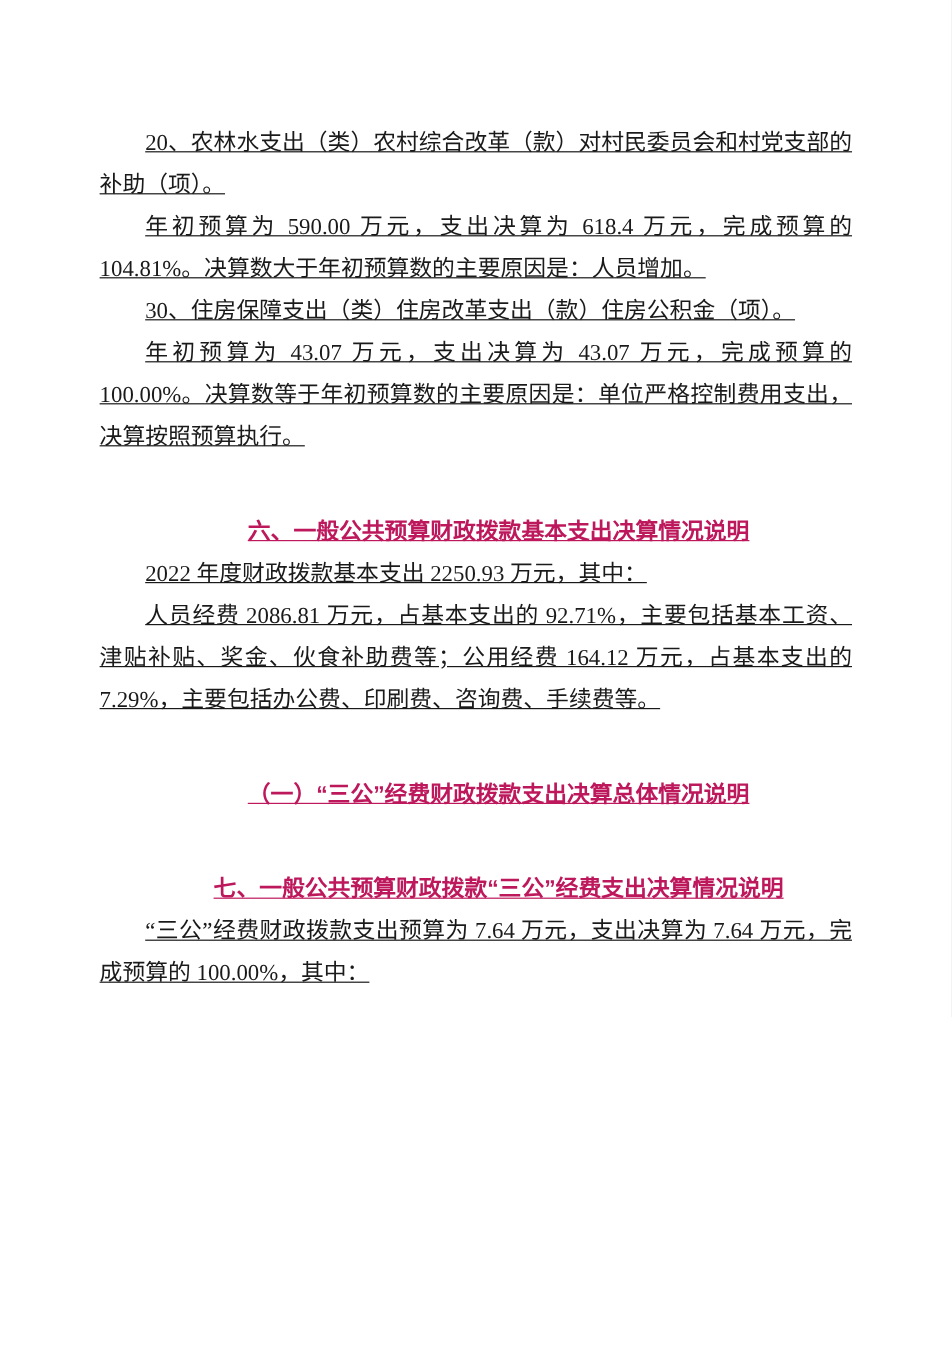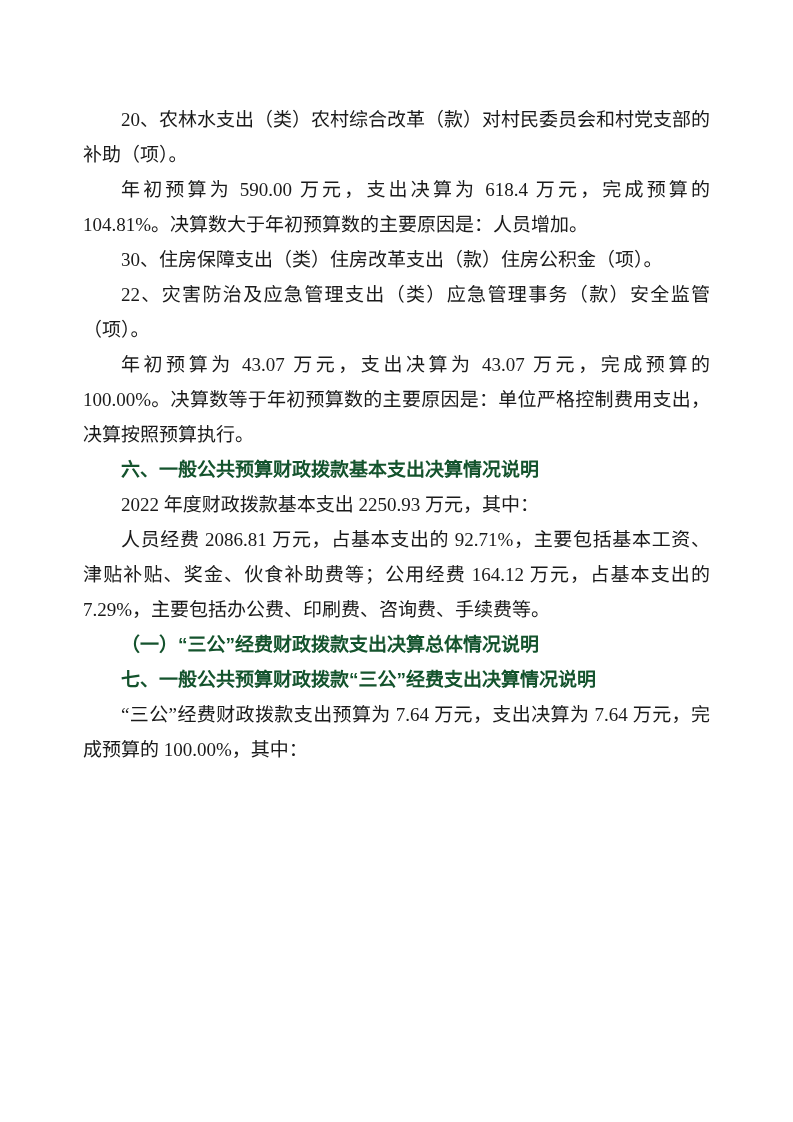--- a/index.html
+++ b/index.html
@@ -24,37 +24,38 @@
     margin: 0;
     padding: 0;
     font-family: "Liberation Serif", "DejaVu Serif", serif;
     font-size: 19px;
     line-height: 35px;
     color: #1a1a1a;
     text-align: justify;
     text-justify: inter-ideograph;
     text-indent: 2em;
     word-break: normal;
+    text-decoration: underline;
   }
   .doc p.heading {
     font-family: "Liberation Sans", "DejaVu Sans", sans-serif;
     font-weight: 700;
-    color: #14532d;
-    text-align: left;
+    color: #be185d;
+    text-align: center;
+    margin-top: 44px;
   }
 </style>
 </head>
 <body>
 
 <div class="page">
   <div class="doc">
     <p class="body">20、农林水支出（类）农村综合改革（款）对村民委员会和村党支部的补助（项）。</p>
     <p class="body">年初预算为 590.00 万元，支出决算为 618.4 万元，完成预算的 104.81%。决算数大于年初预算数的主要原因是：人员增加。</p>
     <p class="body">30、住房保障支出（类）住房改革支出（款）住房公积金（项）。</p>
-    <p class="body">22、灾害防治及应急管理支出（类）应急管理事务（款）安全监管（项）。</p>
     <p class="body">年初预算为 43.07 万元，支出决算为 43.07 万元，完成预算的 100.00%。决算数等于年初预算数的主要原因是：单位严格控制费用支出，决算按照预算执行。</p>
     <p class="heading">六、一般公共预算财政拨款基本支出决算情况说明</p>
     <p class="body">2022 年度财政拨款基本支出 2250.93 万元，其中：</p>
     <p class="body">人员经费 2086.81 万元，占基本支出的 92.71%，主要包括基本工资、津贴补贴、奖金、伙食补助费等；公用经费 164.12 万元，占基本支出的 7.29%，主要包括办公费、印刷费、咨询费、手续费等。</p>
     <p class="heading">（一）“三公”经费财政拨款支出决算总体情况说明</p>
     <p class="heading">七、一般公共预算财政拨款“三公”经费支出决算情况说明</p>
     <p class="body">“三公”经费财政拨款支出预算为 7.64 万元，支出决算为 7.64 万元，完成预算的 100.00%，其中：</p>
   </div>
 </div>
 

